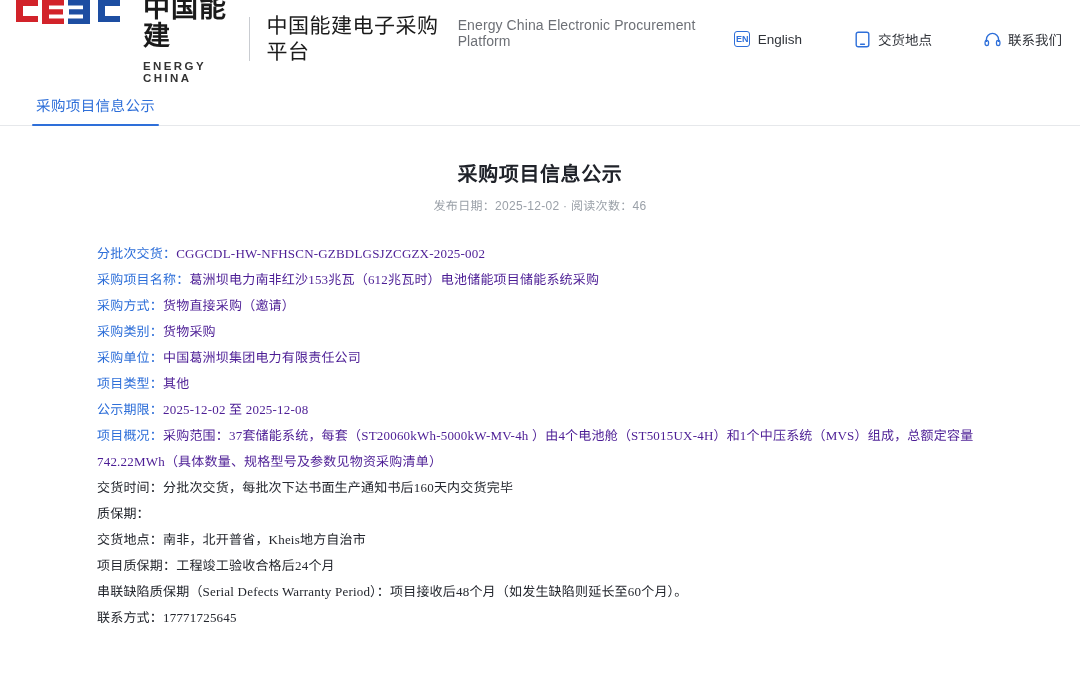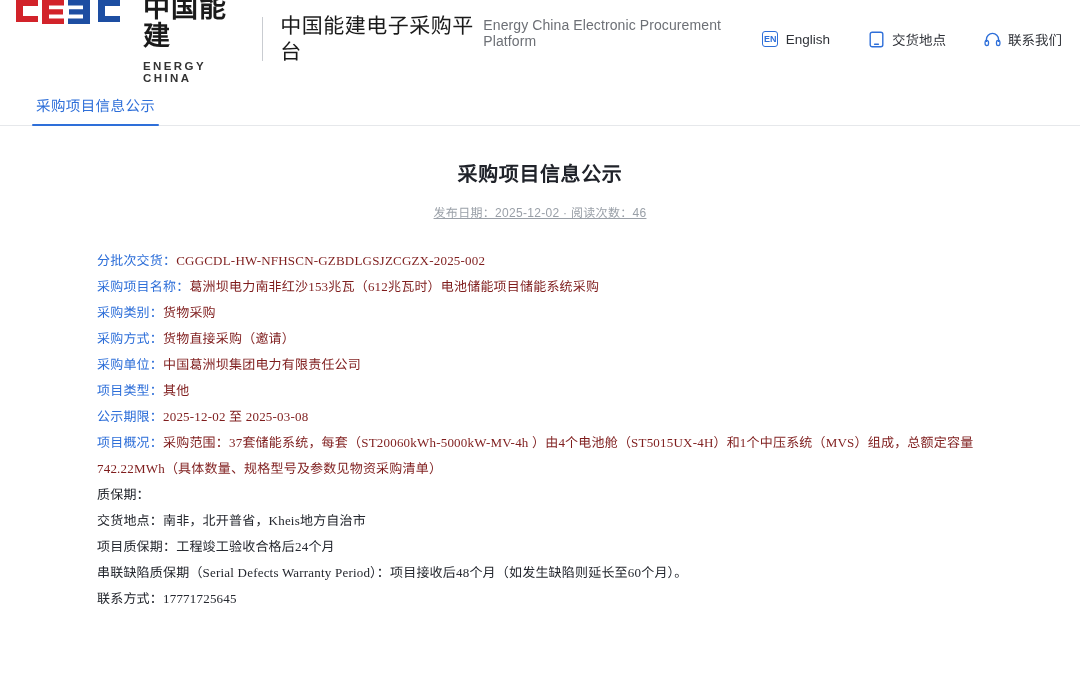--- a/index.html
+++ b/index.html
@@ -86,20 +86,21 @@
     gap: 38px;
   }
   .hr-item {
     display: flex;
     align-items: center;
     gap: 7px;
     font-size: 13.5px;
     color: #2f3238;
     cursor: pointer;
     white-space: nowrap;
+    margin-left: 14px;
   }
   .hr-icon {
     width: 17px; height: 17px;
     display: inline-flex;
     align-items: center;
     justify-content: center;
     color: #2e6fd9;
     flex: 0 0 auto;
   }
   .en-badge {
@@ -149,43 +150,42 @@
     text-align: center;
     font-size: 20px;
     font-weight: 700;
     color: #20232a;
     letter-spacing: 0.6px;
   }
   .doc-meta {
     text-align: center;
     font-size: 12px;
     color: #9aa0a8;
-    margin-top: 16px;
+    margin-top: 9px;
     letter-spacing: 0.3px;
-    text-decoration: underline;
   }
 
   .body-wrap {
     margin: 28px auto 0 auto;
     width: 1010px;
     padding-left: 62px;
     padding-right: 40px;
   }
   .row {
     font-size: 13px;
     color: #262a31;
     line-height: 26px;
     font-family: "Liberation Serif", "DejaVu Serif", serif;
     letter-spacing: 0.2px;
   }
   .row .lbl {
     color: #2e6fd9;
   }
   .row .val {
-    color: #7f1d1d;
+    color: #4c1d95;
   }
   .row.plain {
     color: #24272e;
   }
 </style>
 </head>
 <body>
 
 <div class="header">
 
@@ -258,39 +258,40 @@
 
   <div class="body-wrap">
 
     <div class="row">
       <span class="lbl">分批次交货：</span><span class="val">CGGCDL-HW-NFHSCN-GZBDLGSJZCGZX-2025-002</span>
     </div>
     <div class="row">
       <span class="lbl">采购项目名称：</span><span class="val">葛洲坝电力南非红沙153兆瓦（612兆瓦时）电池储能项目储能系统采购</span>
     </div>
     <div class="row">
+      <span class="lbl">采购方式：</span><span class="val">货物直接采购（邀请）</span>
+    </div>
+    <div class="row">
       <span class="lbl">采购类别：</span><span class="val">货物采购</span>
     </div>
     <div class="row">
-      <span class="lbl">采购方式：</span><span class="val">货物直接采购（邀请）</span>
-    </div>
-    <div class="row">
       <span class="lbl">采购单位：</span><span class="val">中国葛洲坝集团电力有限责任公司</span>
     </div>
     <div class="row">
       <span class="lbl">项目类型：</span><span class="val">其他</span>
     </div>
     <div class="row">
-      <span class="lbl">公示期限：</span><span class="val">2025-12-02 至 2025-03-08</span>
+      <span class="lbl">公示期限：</span><span class="val">2025-12-02 至 2025-12-08</span>
     </div>
 
     <div class="row">
       <span class="lbl">项目概况：</span><span class="val">采购范围：37套储能系统，每套（ST20060kWh-5000kW-MV-4h ）由4个电池舱（ST5015UX-4H）和1个中压系统（MVS）组成，总额定容量 742.22MWh（具体数量、规格型号及参数见物资采购清单）</span>
     </div>
 
+    <div class="row plain">交货时间：分批次交货，每批次下达书面生产通知书后160天内交货完毕</div>
     <div class="row plain">质保期：</div>
     <div class="row plain">交货地点：南非，北开普省，Kheis地方自治市</div>
     <div class="row plain">项目质保期：工程竣工验收合格后24个月</div>
     <div class="row plain">串联缺陷质保期（Serial Defects Warranty Period）：项目接收后48个月（如发生缺陷则延长至60个月）。</div>
     <div class="row plain">联系方式：17771725645</div>
 
   </div>
 </div>
 
 </body></html>

